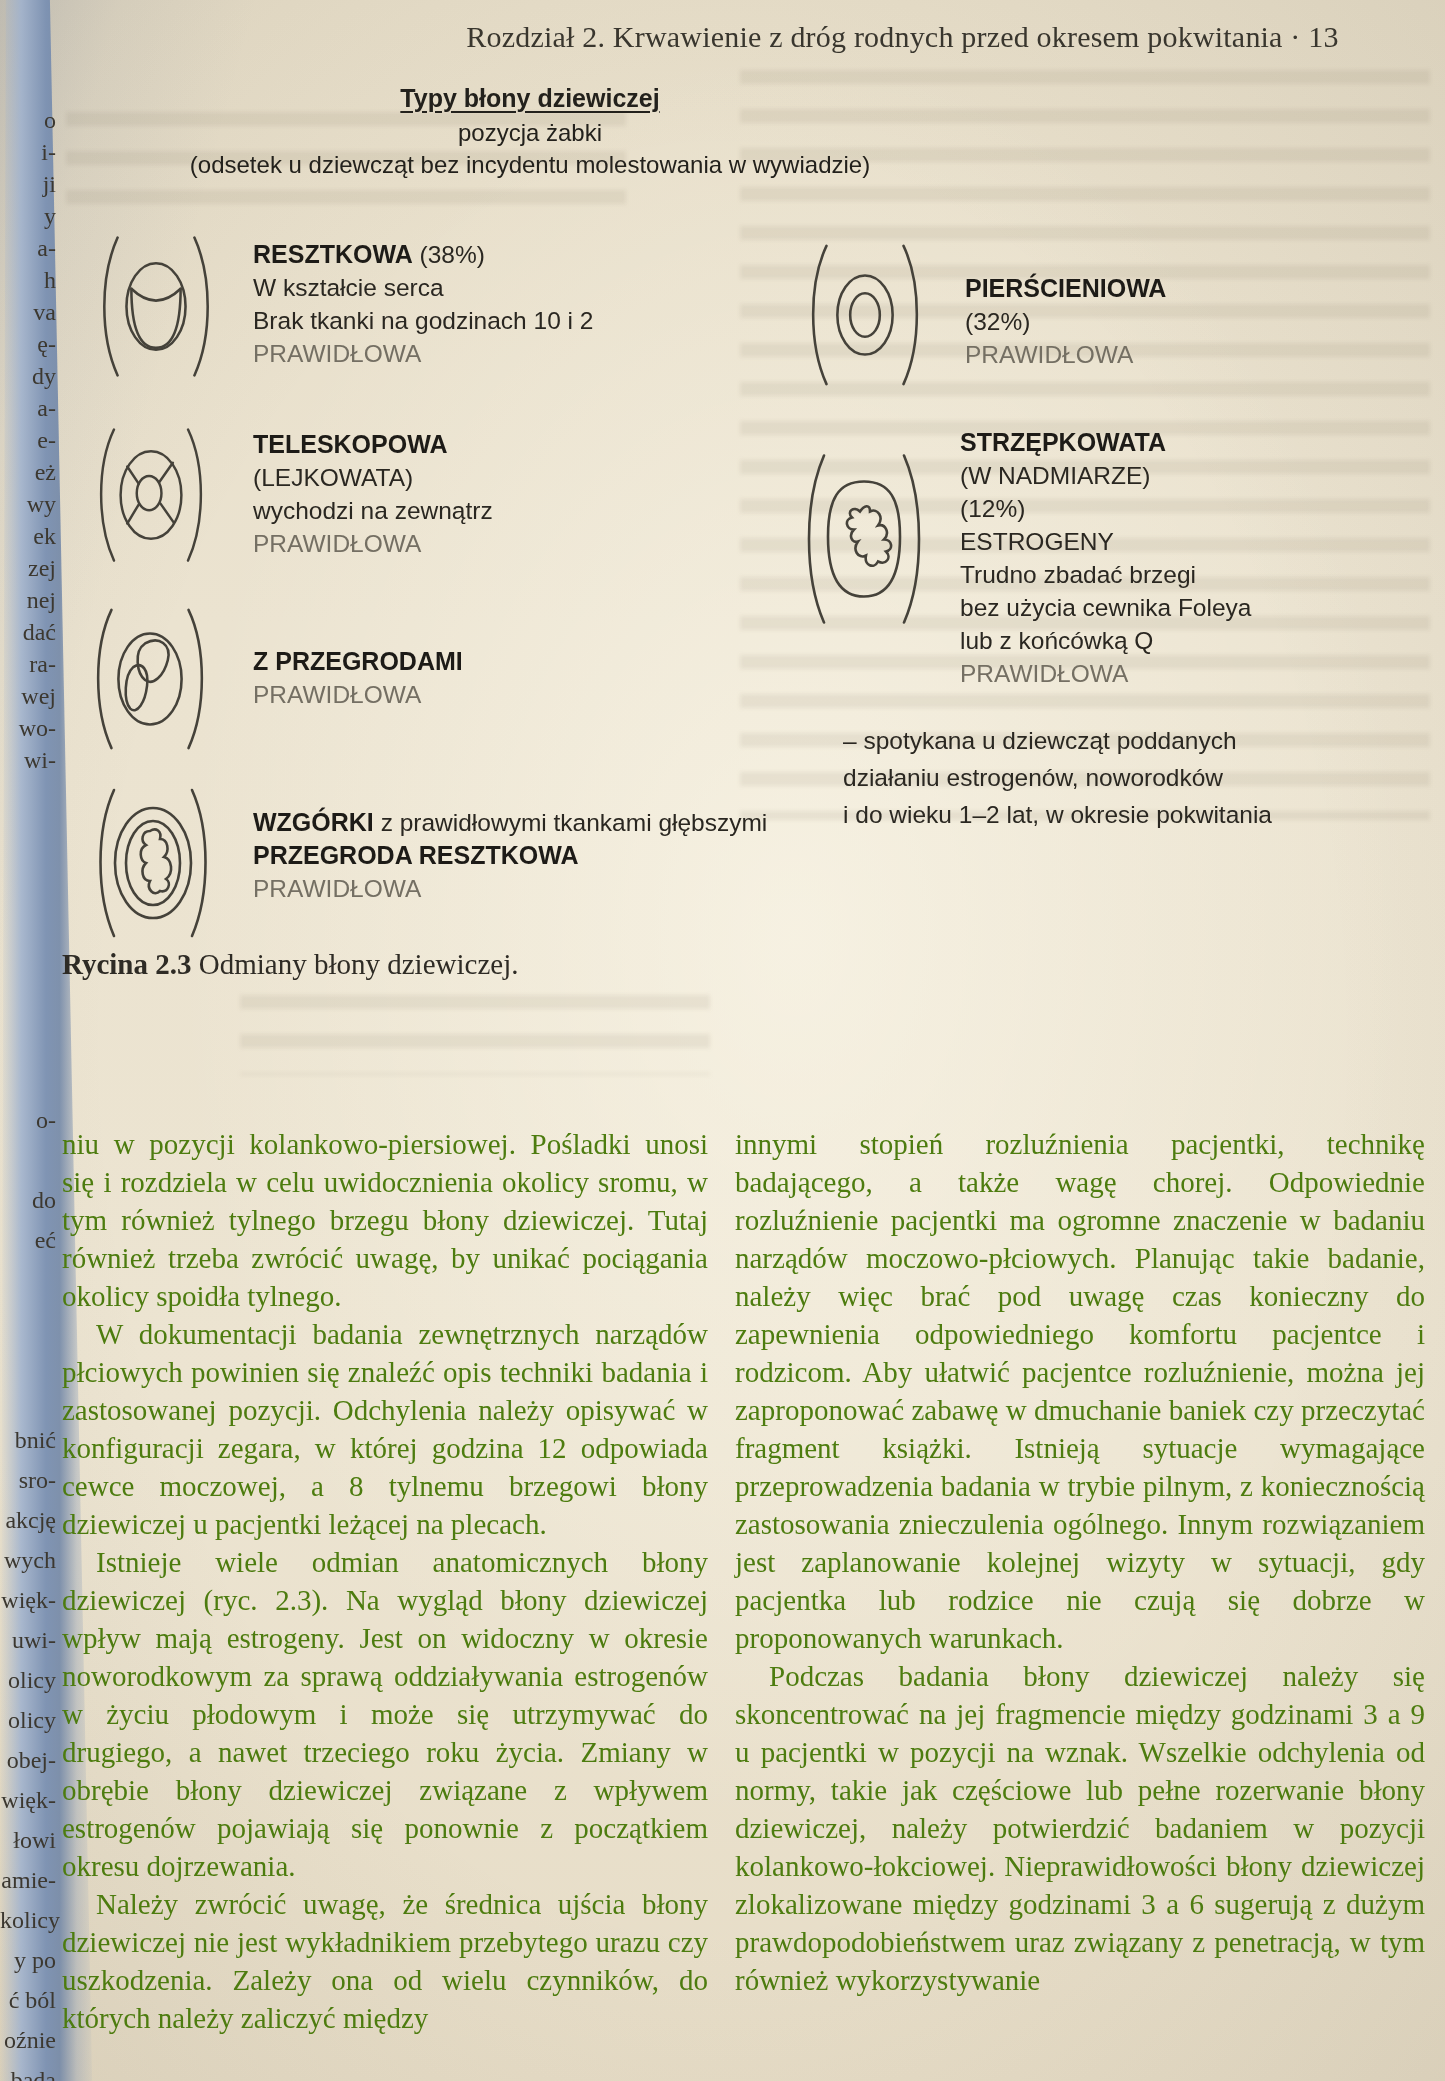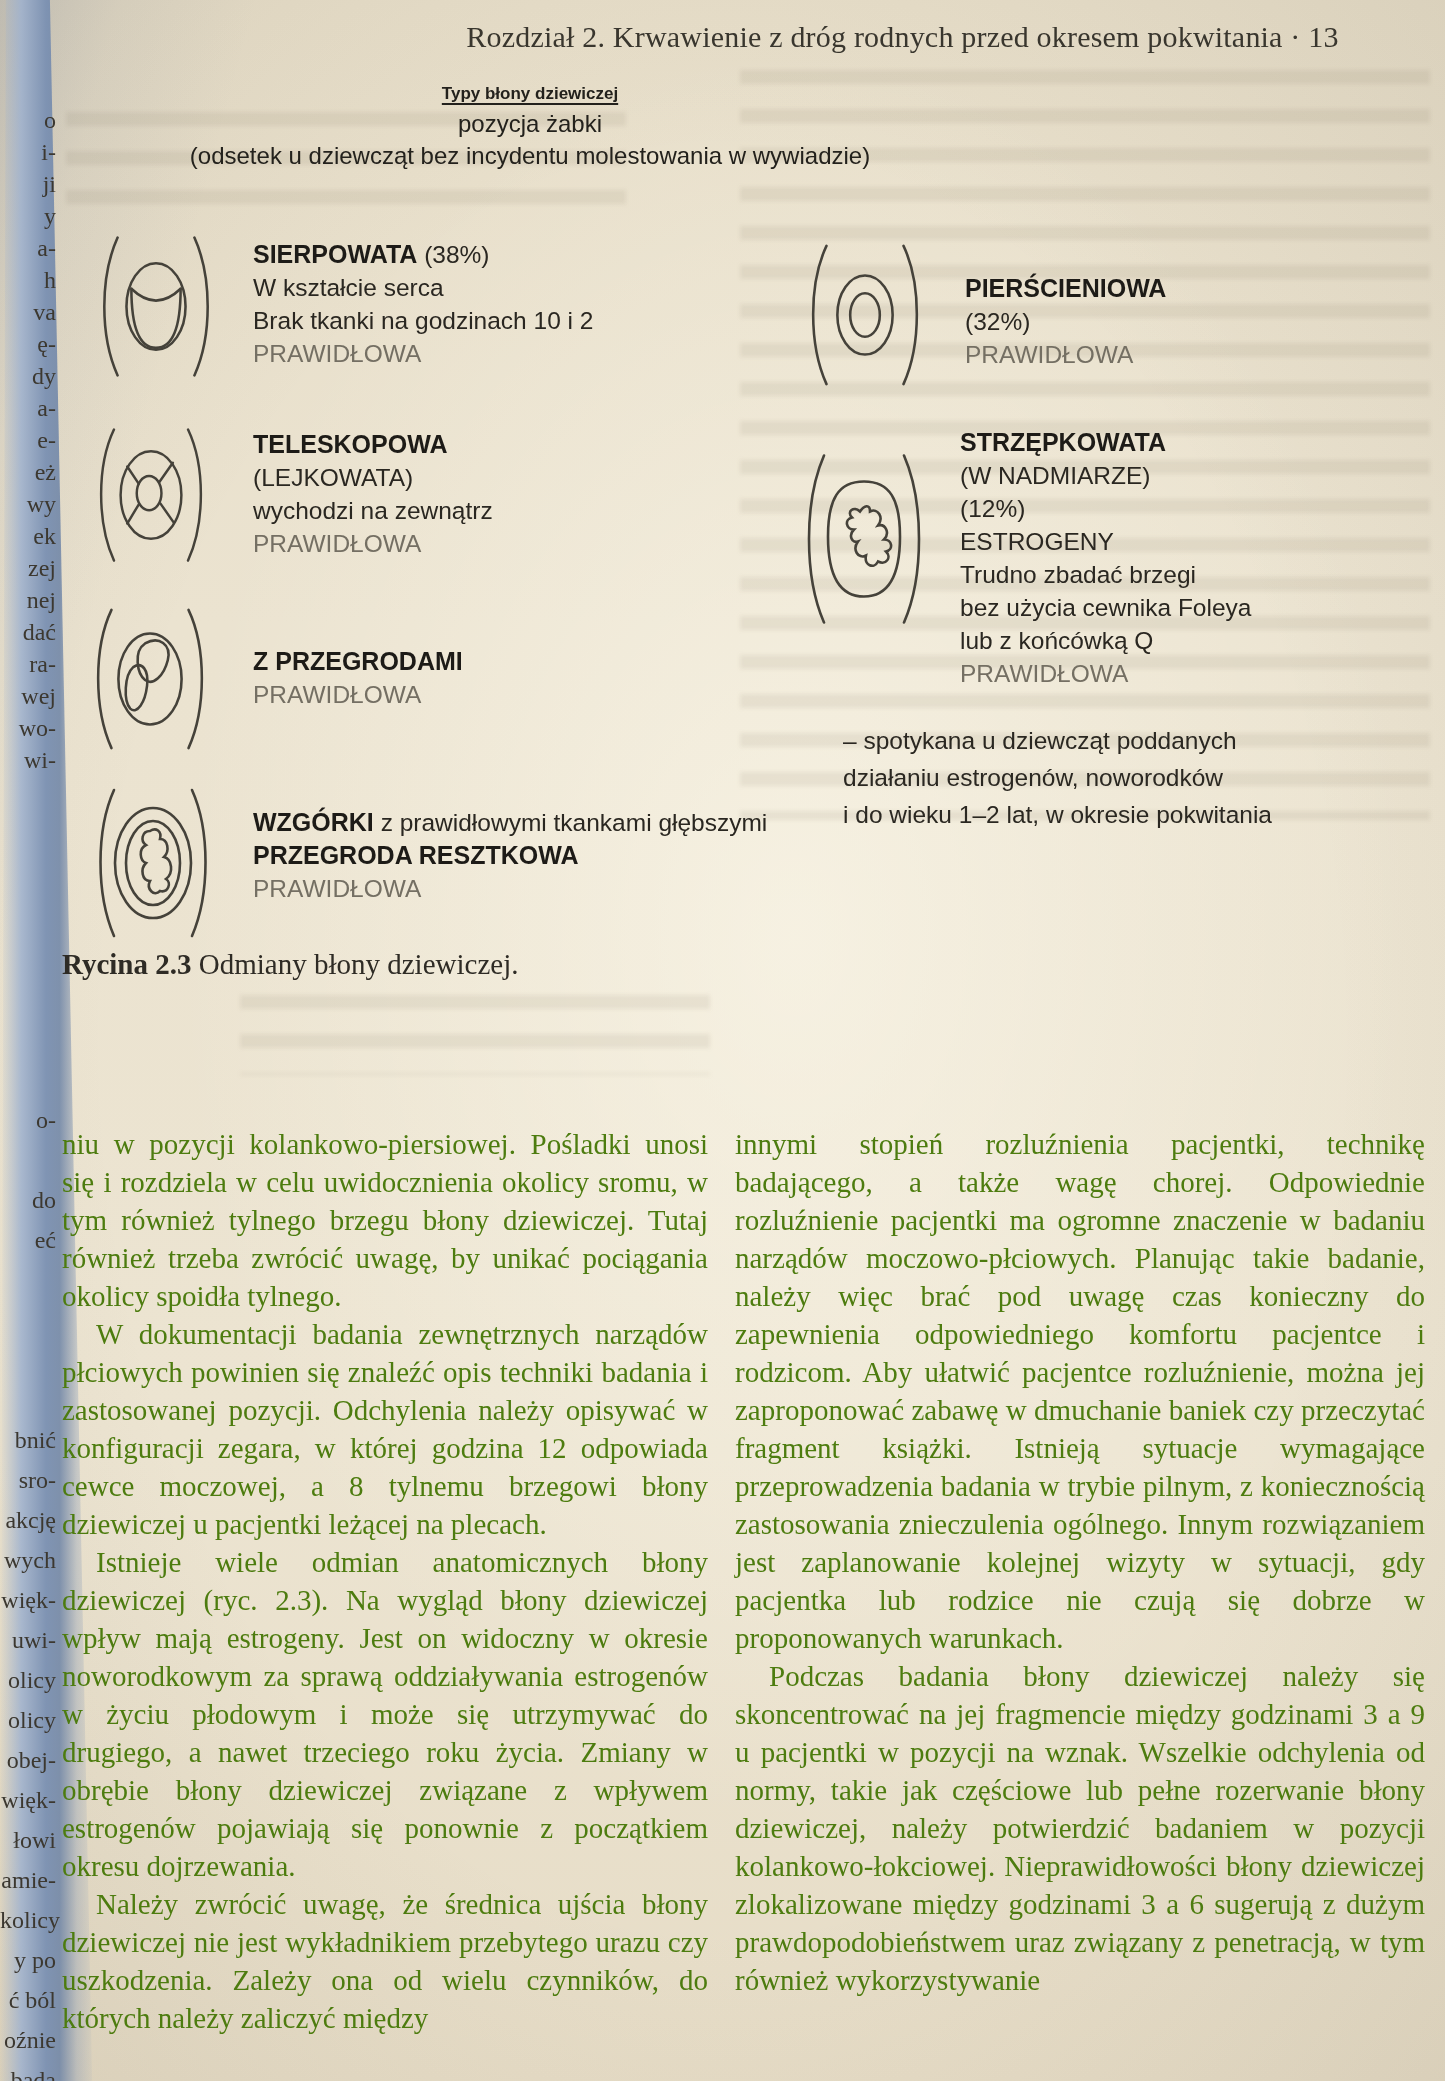--- a/index.html
+++ b/index.html
@@ -35,21 +35,21 @@
   .frag{height:32px;line-height:32px;white-space:nowrap;overflow:visible;}
   .frag-lo{height:40px;line-height:40px;}
   
   .page-header{
     left:360px;top:20px;width:1085px;text-align:center;
     font-size:30px;letter-spacing:0.2px;color:#39362e;
   }
   
   .fig-head{left:100px;top:84px;width:860px;text-align:center;
     font-family:"Liberation Sans",sans-serif;color:#23211c;}
-  .fig-title{font-size:17px;font-weight:bold;text-decoration:underline;
+  .fig-title{font-size:25px;font-weight:bold;text-decoration:underline;
     text-underline-offset:4px;text-decoration-thickness:2px;}
   .fig-sub{font-size:24px;margin-top:6px;}
   .fig-note{font-size:24px;margin-top:4px;}
   
   .diag{position:absolute;z-index:3;}
   .diag svg{display:block;width:100%;height:100%;}
   .diag path,.diag ellipse,.diag line{fill:none;stroke:#45423a;stroke-width:2.6;stroke-linecap:round;}
   
   .fig-text{position:absolute;font-family:"Liberation Sans",sans-serif;
     font-size:24.5px;color:#2a2721;white-space:nowrap;z-index:3;}
@@ -143,21 +143,21 @@
 <div class="diag" style="left:92px;top:222px;width:128px;height:170px;">
   <svg viewBox="0 0 130 165">
     <path d="M26,12 C8,52 8,112 26,152"></path>
     <path d="M104,12 C122,52 122,112 104,152"></path>
     <ellipse cx="65" cy="82" rx="30" ry="44"></ellipse>
     <path d="M40,64 Q65,88 90,64"></path>
     <path d="M40,64 C40,112 52,124 65,124 C78,124 90,112 90,64"></path>
   </svg>
 </div>
 <div class="fig-text" style="left:253px;top:238px;">
-  <div class="ft-line"><b>SIERPOWATA</b><span> (38%)</span></div>
+  <div class="ft-line"><b>RESZTKOWA</b><span> (38%)</span></div>
   <div class="ft-line">W kształcie serca</div>
   <div class="ft-line">Brak tkanki na godzinach 10 i 2</div>
   <div class="ft-line status">PRAWIDŁOWA</div>
 </div>
 
 <div class="diag" style="left:86px;top:420px;width:130px;height:152px;">
   <svg viewBox="0 0 130 160">
     <path d="M26,10 C8,48 8,108 26,148"></path>
     <path d="M104,10 C122,48 122,108 104,148"></path>
     <ellipse cx="65" cy="79" rx="32" ry="46"></ellipse>

